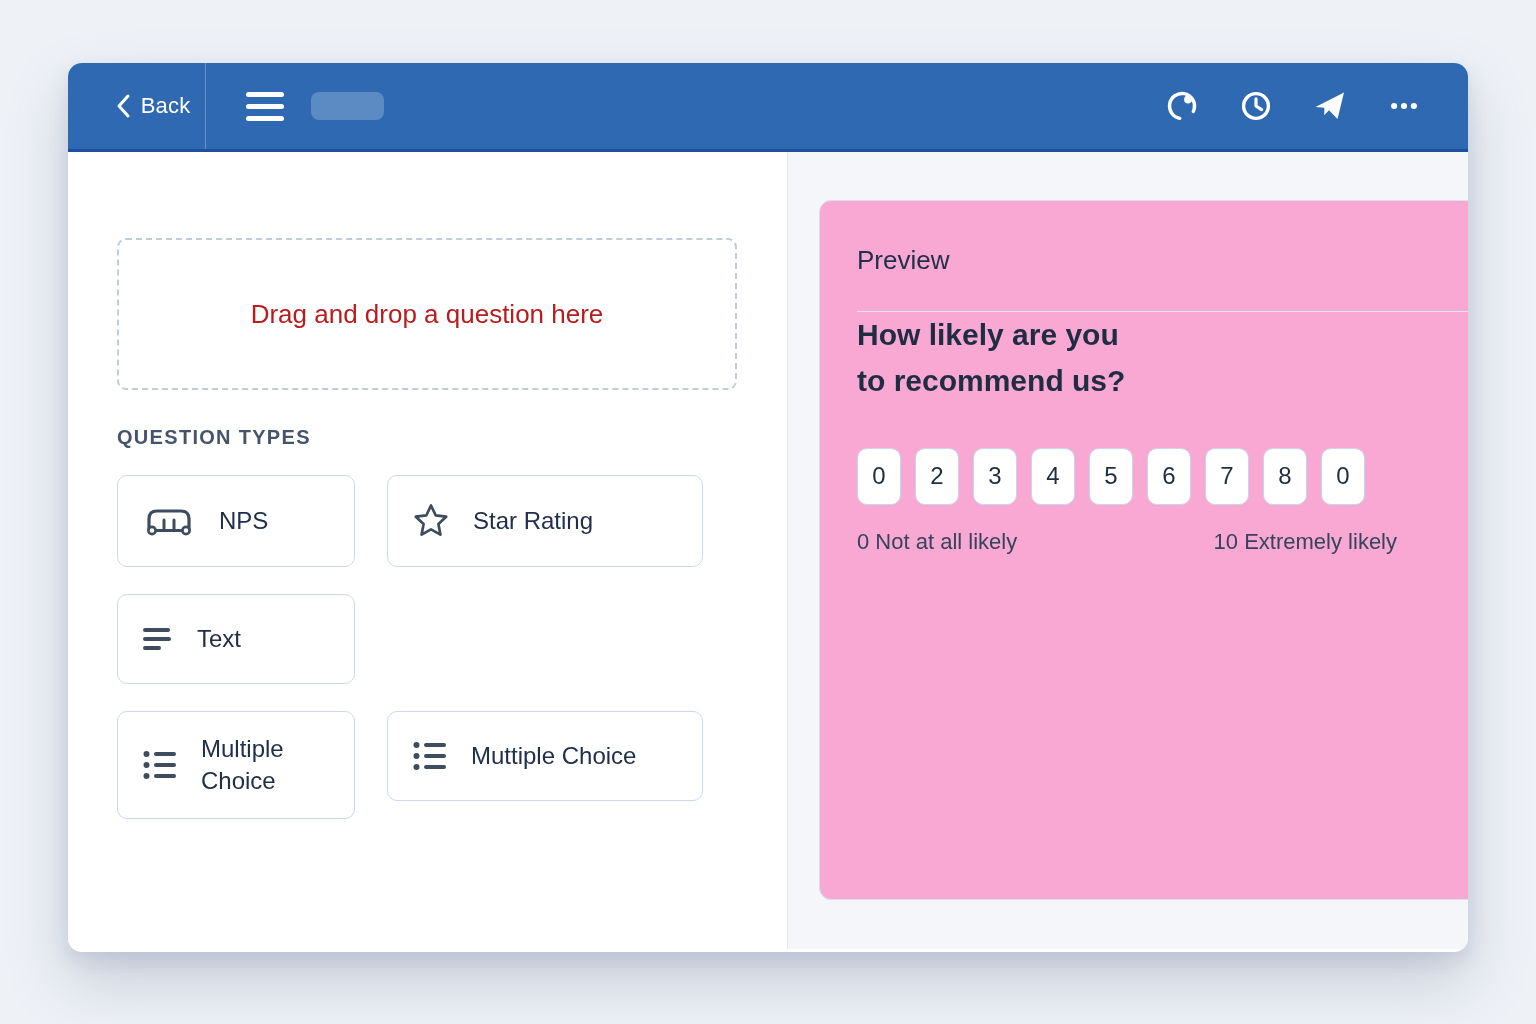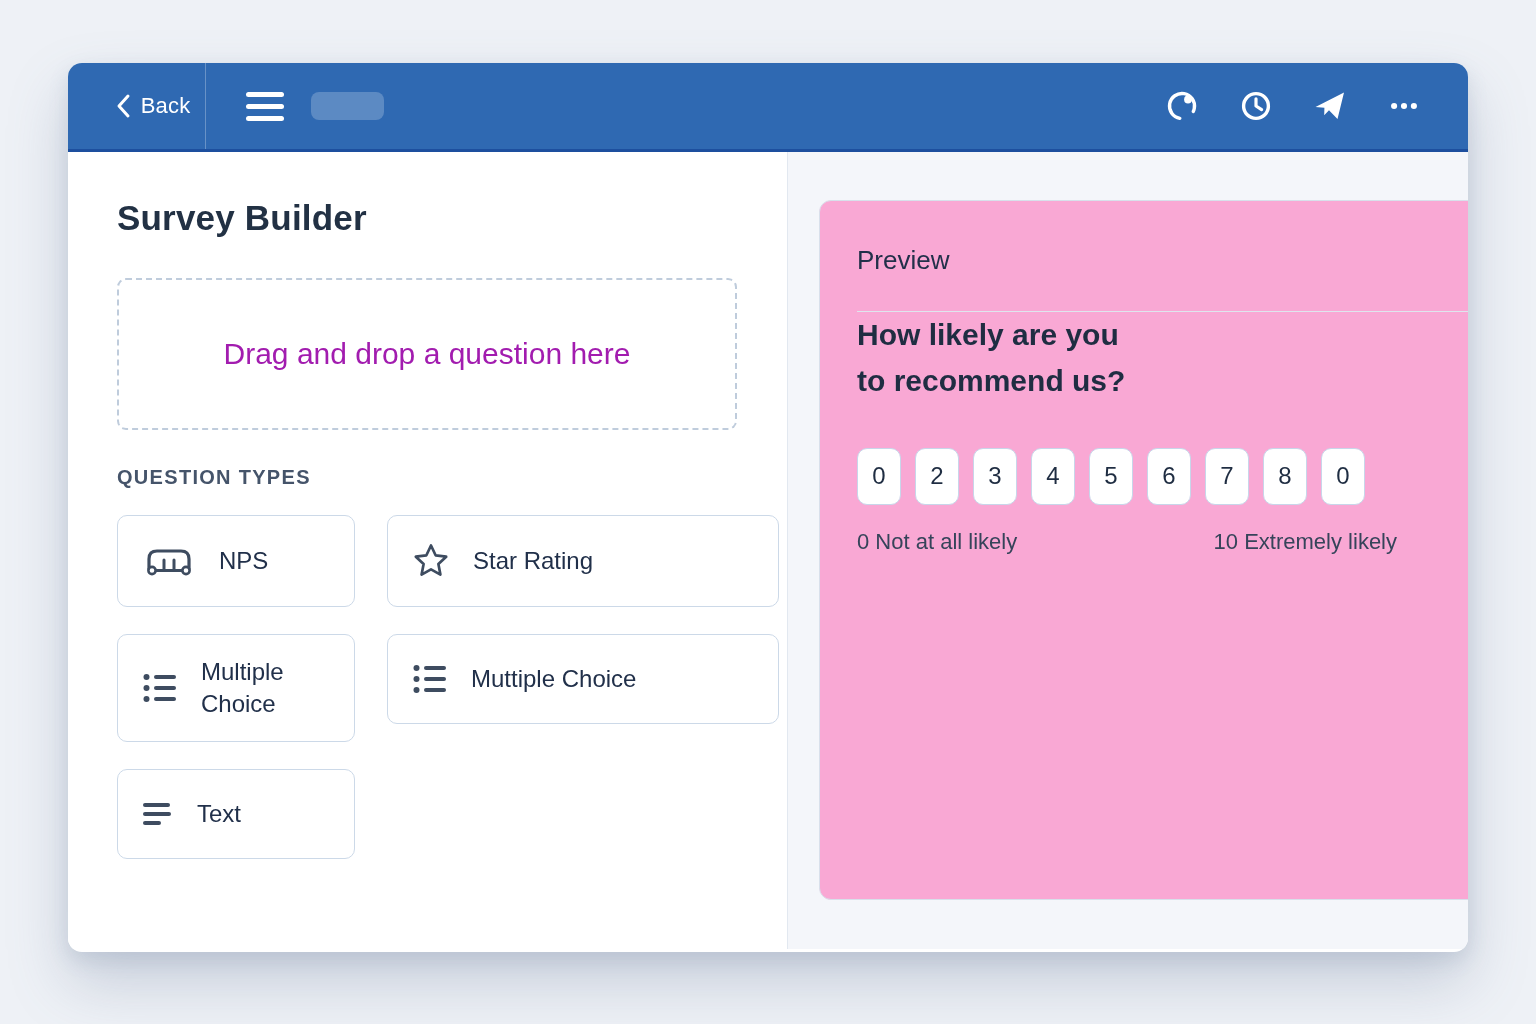--- a/index.html
+++ b/index.html
@@ -109,22 +109,22 @@
     margin-top: 40px;
     width: 620px;
     height: 152px;
     border: 2px dashed #bfccdc;
     border-radius: 9px;
     display: flex;
     align-items: center;
     justify-content: center;
   }
   .dropzone-text {
-    font-size: 30px;
-    color: #a21caf;
+    font-size: 26px;
+    color: #b91c1c;
   }
   .section-label {
     margin-top: 36px;
     font-size: 20px;
     font-weight: 600;
     letter-spacing: 1.3px;
     color: #45546a;
   }
   .qt-grid {
     margin-top: 26px;
@@ -147,21 +147,21 @@
     padding: 0 36px 0 23px;
     cursor: pointer;
   }
   .qt-btn .qt-label {
     font-size: 24px;
     font-weight: 500;
     color: #21304a;
     line-height: 1.35;
   }
   .qt-narrow { width: 238px; }
-  .qt-wide   { width: 392px; }
+  .qt-wide   { width: 316px; }
   .qt-h92  { height: 92px; }
   .qt-h108 { height: 108px; }
   .qt-h90  { height: 90px; }
   .qt-icon { flex: 0 0 auto; display: flex; }
 
   
   .preview-card {
     position: absolute;
     left: 31px; top: 48px;
     width: 720px; height: 700px;
@@ -267,21 +267,20 @@
           <circle cx="31" cy="18" r="3.4" fill="#ffffff"></circle>
         </svg>
       </div>
     </div>
   </div>
 
   <div class="main">
 
     <div class="left-panel">
 
-      <h1 class="builder-title">Survey Builder</h1>
 
       <div class="dropzone">
         <span class="dropzone-text">Drag and drop a question here</span>
       </div>
 
       <div class="section-label">QUESTION TYPES</div>
 
       <div class="qt-grid">
 
         <div class="qt-row">
@@ -303,20 +302,33 @@
             <span class="qt-icon">
               <svg width="40" height="40" viewBox="0 0 40 40">
                 <path d="M20 4.5 L24.6 14.3 L35.2 15.7 L27.4 23.1 L29.4 33.6 L20 28.4 L10.6 33.6 L12.6 23.1 L4.8 15.7 L15.4 14.3 Z" fill="none" stroke="#3e4c60" stroke-width="2.7" stroke-linejoin="round"></path>
               </svg>
             </span>
             <span class="qt-label">Star Rating</span>
           </div>
         </div>
 
         <div class="qt-row">
+          <div class="qt-btn qt-narrow qt-h90">
+            <span class="qt-icon">
+              <svg width="34" height="30" viewBox="0 0 34 30">
+                <rect x="2" y="4" width="27" height="4" rx="2" fill="#3e4c60"></rect>
+                <rect x="2" y="13" width="28" height="4" rx="2" fill="#3e4c60"></rect>
+                <rect x="2" y="22" width="18" height="4" rx="2" fill="#3e4c60"></rect>
+              </svg>
+            </span>
+            <span class="qt-label">Text</span>
+          </div>
+        </div>
+
+        <div class="qt-row">
           <div class="qt-btn qt-narrow qt-h108">
             <span class="qt-icon">
               <svg width="38" height="38" viewBox="0 0 38 38">
                 <circle cx="5.5" cy="8" r="3" fill="#3e4c60"></circle>
                 <circle cx="5.5" cy="19" r="3" fill="#3e4c60"></circle>
                 <circle cx="5.5" cy="30" r="3" fill="#3e4c60"></circle>
                 <rect x="13" y="6" width="22" height="4" rx="2" fill="#3e4c60"></rect>
                 <rect x="13" y="17" width="22" height="4" rx="2" fill="#3e4c60"></rect>
                 <rect x="13" y="28" width="22" height="4" rx="2" fill="#3e4c60"></rect>
               </svg>
@@ -329,33 +341,20 @@
               <svg width="38" height="38" viewBox="0 0 38 38">
                 <circle cx="5.5" cy="8" r="3" fill="#3e4c60"></circle>
                 <circle cx="5.5" cy="19" r="3" fill="#3e4c60"></circle>
                 <circle cx="5.5" cy="30" r="3" fill="#3e4c60"></circle>
                 <rect x="13" y="6" width="22" height="4" rx="2" fill="#3e4c60"></rect>
                 <rect x="13" y="17" width="22" height="4" rx="2" fill="#3e4c60"></rect>
                 <rect x="13" y="28" width="22" height="4" rx="2" fill="#3e4c60"></rect>
               </svg>
             </span>
             <span class="qt-label">Muttiple Choice</span>
-          </div>
-        </div>
-
-        <div class="qt-row">
-          <div class="qt-btn qt-narrow qt-h90">
-            <span class="qt-icon">
-              <svg width="34" height="30" viewBox="0 0 34 30">
-                <rect x="2" y="4" width="27" height="4" rx="2" fill="#3e4c60"></rect>
-                <rect x="2" y="13" width="28" height="4" rx="2" fill="#3e4c60"></rect>
-                <rect x="2" y="22" width="18" height="4" rx="2" fill="#3e4c60"></rect>
-              </svg>
-            </span>
-            <span class="qt-label">Text</span>
           </div>
         </div>
 
       </div>
     </div>
 
     <div class="right-panel">
       <div class="preview-card">
 
         <div class="preview-title">Preview</div>

